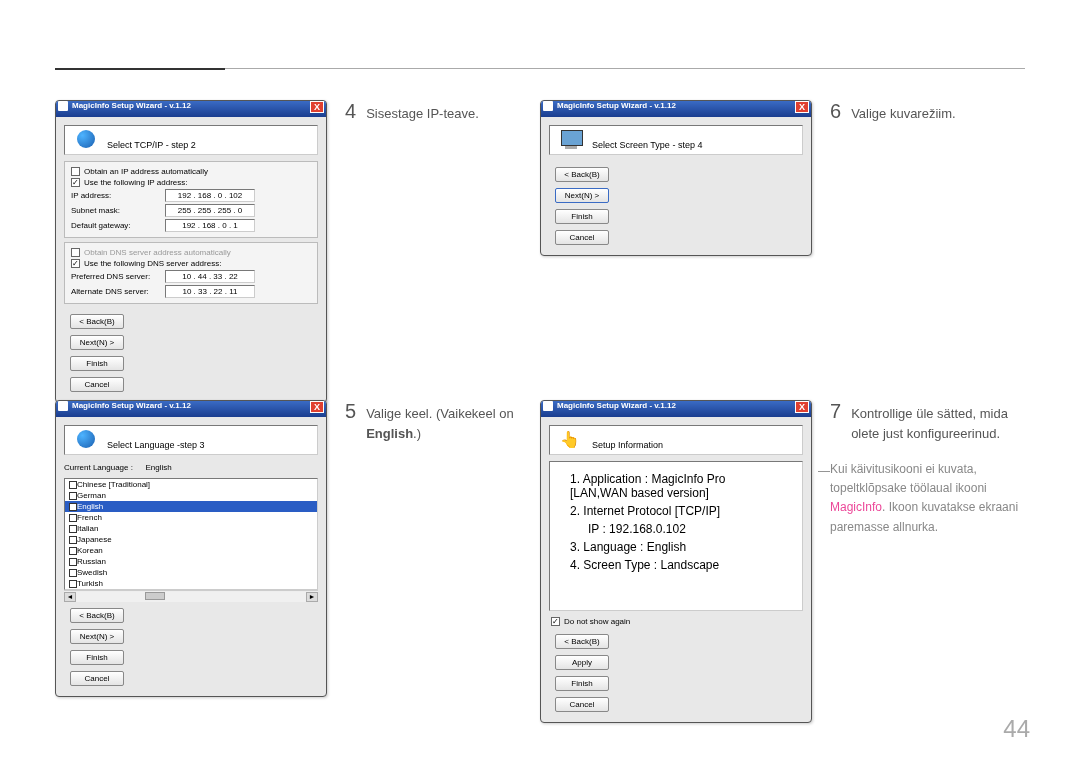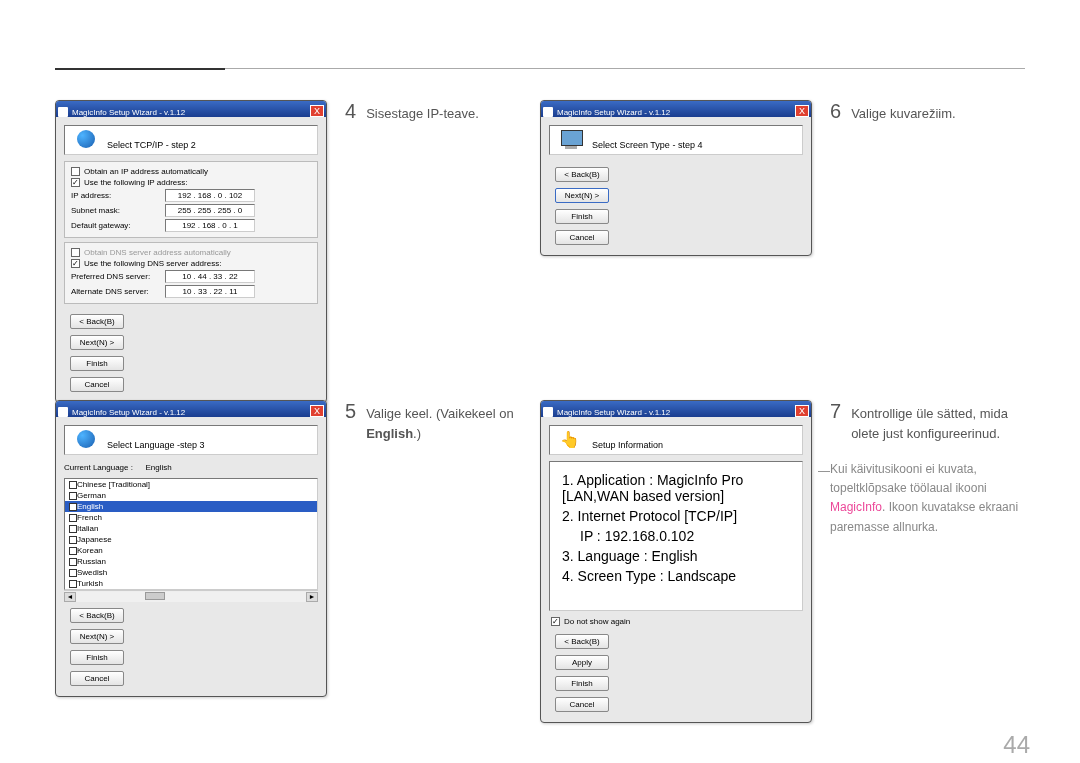--- a/index.html
+++ b/index.html
@@ -1,28 +1,28 @@
 <!DOCTYPE html>
 <html><head>
 <meta charset="utf-8">
 <style>
   * { box-sizing: border-box; margin: 0; padding: 0; }
   body { width: 1080px; height: 763px; background: #fff; font-family: Tahoma, Arial, sans-serif; position: relative; }
-  .page-num { position: absolute; right: 50px; bottom: 4px; font-size: 24px; color: #aaa; font-weight: 300; }
+  .page-num { position: absolute; right: 50px; bottom: 20px; font-size: 24px; color: #aaa; font-weight: 300; }
   .top-rule { position: absolute; top: 68px; left: 55px; right: 55px; border-top: 1px solid #aaa; }
   .top-rule-short { position: absolute; top: 68px; left: 55px; width: 170px; border-top: 2px solid #333; }
 
   .block { position: absolute; }
   .b1 { top: 100px; left: 55px; }
   .b2 { top: 100px; left: 540px; }
   .b3 { top: 400px; left: 55px; }
   .b4 { top: 400px; left: 540px; }
 
   .window { width: 272px; background: #e8e8e8; border: 1px solid #555; border-radius: 4px; box-shadow: 1px 1px 3px rgba(0,0,0,.2); font-size: 8px; }
-  .titlebar { height: 16px; background: linear-gradient(#3a6bc4,#1a3d8f); color: #fff; display: flex; align-items: flex-end; padding: 0 2px; border-radius: 3px 3px 0 0; }
+  .titlebar { height: 16px; background: linear-gradient(#3a6bc4,#1a3d8f); color: #fff; display: flex; align-items: flex-start; padding: 0 2px; border-radius: 3px 3px 0 0; font-weight: bold; }
   .titlebar .ticon { width: 10px; height: 10px; background: #fff; border-radius: 1px; margin-right: 4px; }
   .titlebar .ttext { flex: 1; font-size: 8px; }
   .titlebar .closebox { width: 14px; height: 12px; background: #e04030; border: 1px solid #fff; color: #fff; text-align: center; line-height: 10px; font-size: 9px; }
   .wbody { padding: 8px; }
   .hdr { display: flex; align-items: flex-end; gap: 8px; padding: 4px 10px; border: 1px inset #ccc; background: #fff; margin-bottom: 6px; }
   .hdr-icon { width: 24px; height: 20px; position: relative; }
   .hdr-icon.globe::before { content:""; position:absolute; width:18px; height:18px; border-radius:50%; background: radial-gradient(circle at 30% 30%, #4db3ff, #1a5fb0); left:2px; top:0; }
   .hdr-icon.monitor::before { content:""; position:absolute; width:20px; height:14px; background:#6aa3d4; border:1px solid #333; top:0; left:1px; }
   .hdr-icon.monitor::after { content:""; position:absolute; width:12px; height:3px; background:#aaa; top:16px; left:5px; }
   .hdr-icon.finger::before { content:"👆"; font-size:16px; position:absolute; }
@@ -44,21 +44,21 @@
   .listbox .sel { background: #2a5dc4; color: #fff; }
   .scrollbar-bottom { height:12px; background:#eee; border-top:1px solid #ccc; display:flex; align-items:center; }
   .scrollbar-bottom .arrow { width:12px; height:10px; background:#ddd; border:1px solid #aaa; text-align:center; font-size:7px; line-height:8px; }
   .scrollbar-bottom .track { flex:1; background:#f0f0f0; height:10px; position:relative; }
   .scrollbar-bottom .thumb { position:absolute; left:30%; width:20px; height:8px; background:#ccc; border:1px solid #999; top:0; }
 
   .screen-item { display:flex; align-items:center; gap:8px; padding:4px 20px; }
   .tree-icon { width:18px; height:18px; position:relative; }
   .tree-icon::before { content:"🌳"; font-size:14px; }
 
-  .info-list { background:#fff; border:1px inset #ccc; padding:8px 12px; font-size:14px; height:150px; }
+  .info-list { background:#fff; border:1px inset #ccc; padding:8px 20px; font-size:12px; height:150px; }
   .info-row { padding:2px 0; }
 
   .anno { position: absolute; display: flex; align-items: flex-start; gap: 10px; font-size: 13px; color: #555; }
   .anno .num { font-size: 20px; color: #555; font-weight: 300; }
   .anno .text { padding-top: 4px; max-width: 180px; line-height: 1.5; }
   .a4 { top: 100px; left: 345px; }
   .a5 { top: 400px; left: 345px; }
   .a6 { top: 100px; left: 830px; }
   .a7 { top: 400px; left: 830px; }
   .note { position:absolute; top: 460px; left: 830px; width: 200px; font-size: 12px; color: #888; line-height: 1.6; }

